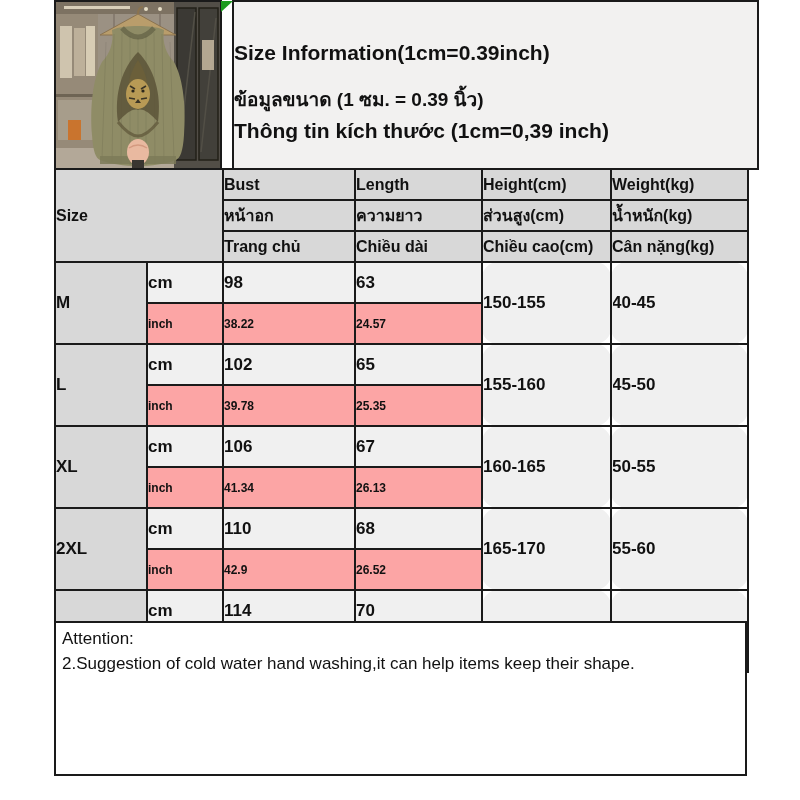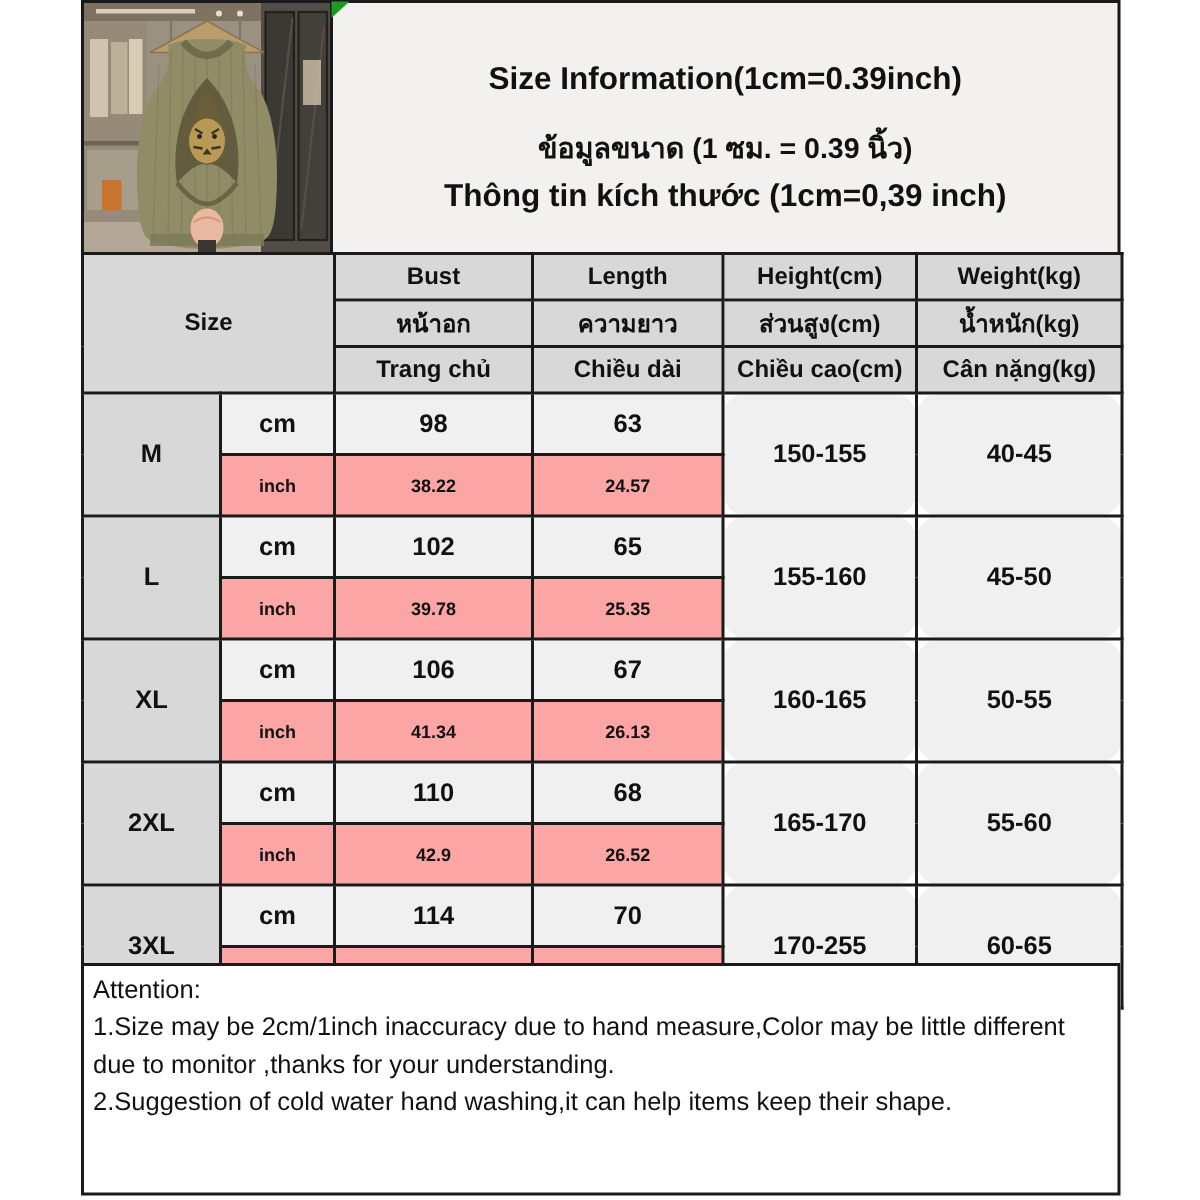--- a/index.html
+++ b/index.html
@@ -5,45 +5,45 @@
   html,body{margin:0;padding:0;background:#ffffff;}
   .page{position:relative;width:800px;height:800px;background:#ffffff;overflow:hidden;
         font-family:"Liberation Sans","DejaVu Sans",sans-serif;color:#111;}
 
   
   .photo{position:absolute;left:54px;top:0;width:168px;height:170px;
          border:2px solid #1a1a1a;box-sizing:border-box;background:#8d8376;}
   .photo svg{display:block;width:100%;height:100%;}
 
   
-  .title-box{position:absolute;left:220px;top:0;width:527px;height:170px;
+  .title-box{position:absolute;left:232px;top:0;width:527px;height:170px;
              border:2px solid #1a1a1a;box-sizing:border-box;background:#f2f1f0;
-             display:flex;flex-direction:column;align-items:center;justify-content:center;
+             display:flex;flex-direction:column;justify-content:center;
              padding-top:12px;}
   .title-en,.title-vi{font-size:21px;font-weight:bold;line-height:31px;}
   .title-th{font-size:19px;font-weight:bold;line-height:31px;margin-top:16px;}
 
   .corner-marker{position:absolute;left:221px;top:1px;width:0;height:0;
                  border-top:11px solid #1d9b1f;border-right:12px solid transparent;}
 
   
   table.size-table{position:absolute;left:54px;top:168px;width:693px;
                    border-collapse:collapse;table-layout:fixed;}
-  table.size-table td{border:2px solid #1a1a1a;text-align:center;vertical-align:middle;
+  table.size-table td{border:2px solid #1a1a1a;vertical-align:middle;
                       padding:0;overflow:hidden;white-space:nowrap;}
   tr.hdr td{height:29px;background:#d8d8d8;font-weight:bold;font-size:16px;}
   td.size-head{background:#d8d8d8;font-size:36px;font-weight:bold;}
   tr.cmrow td{height:39px;background:#f0f0f0;font-size:17px;font-weight:bold;}
   tr.inrow td{height:39px;background:#fca5a5;font-size:12px;font-weight:bold;}
   td.size-cell{background:#d8d8d8 !important;font-size:17px;font-weight:bold;}
   td.range{background:#f0f0f0 !important;font-size:17px;font-weight:bold;border-radius:16px;}
   td.unit{font-size:16px;font-weight:bold;margin-left:11px;}
 
   
-  .attention{position:absolute;left:54px;top:642px;width:693px;height:155px;
+  .attention{position:absolute;left:54px;top:621px;width:693px;height:155px;
              border:2px solid #1a1a1a;box-sizing:border-box;background:#ffffff;
              padding:3px 6px;font-size:17px;line-height:25px;font-weight:400;}
 </style>
 </head>
 <body>
 
 <div class="page">
 
   <div class="photo">
     <svg viewBox="0 0 164 166" preserveAspectRatio="none">
@@ -217,17 +217,16 @@
       <tr class="inrow">
         <td class="unit">inch</td>
         <td>44.46</td>
         <td>27.3</td>
       </tr>
     </tbody>
   </table>
 
   <div class="attention">
     <div>Attention:</div>
-    <div>1.Size may be 2cm/1inch inaccuracy due to hand measure,Color may be little different due to monitor ,thanks for your understanding.</div>
     <div>2.Suggestion of cold water hand washing,it can help items keep their shape.</div>
   </div>
 
 </div>
 
 </body></html>

